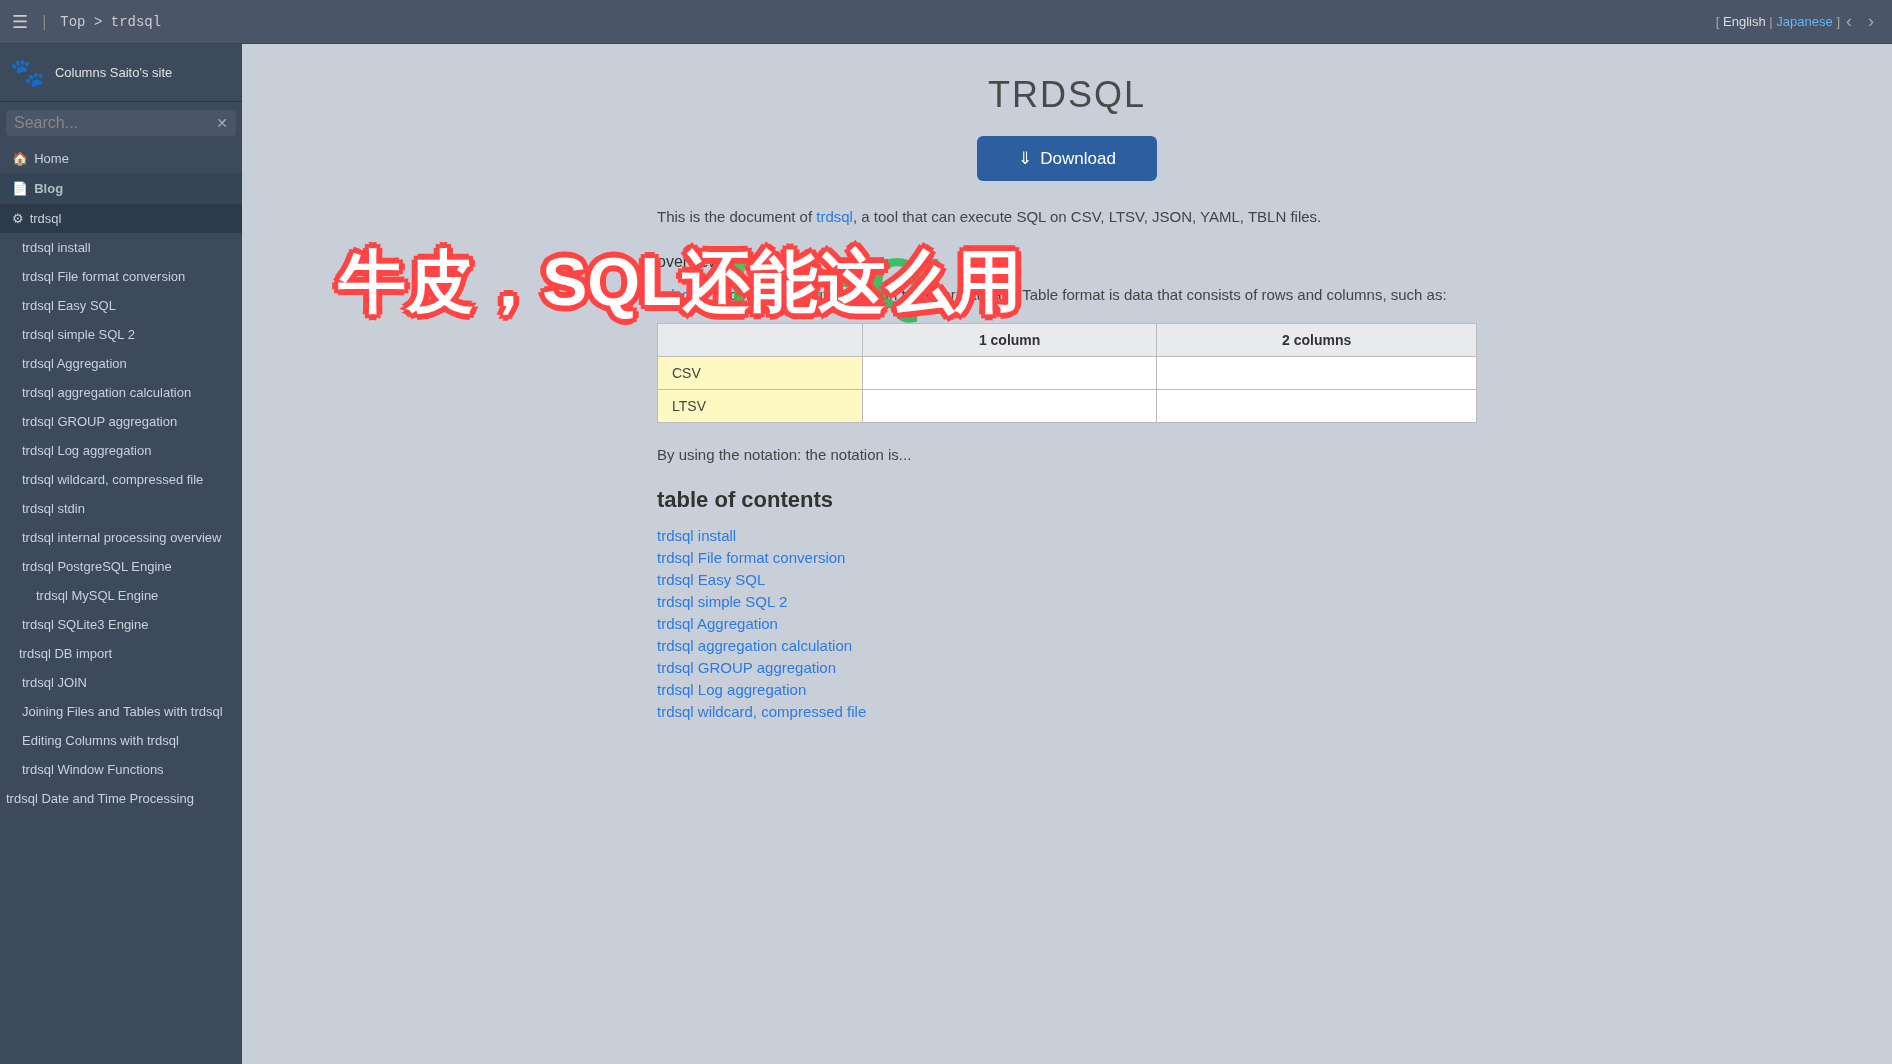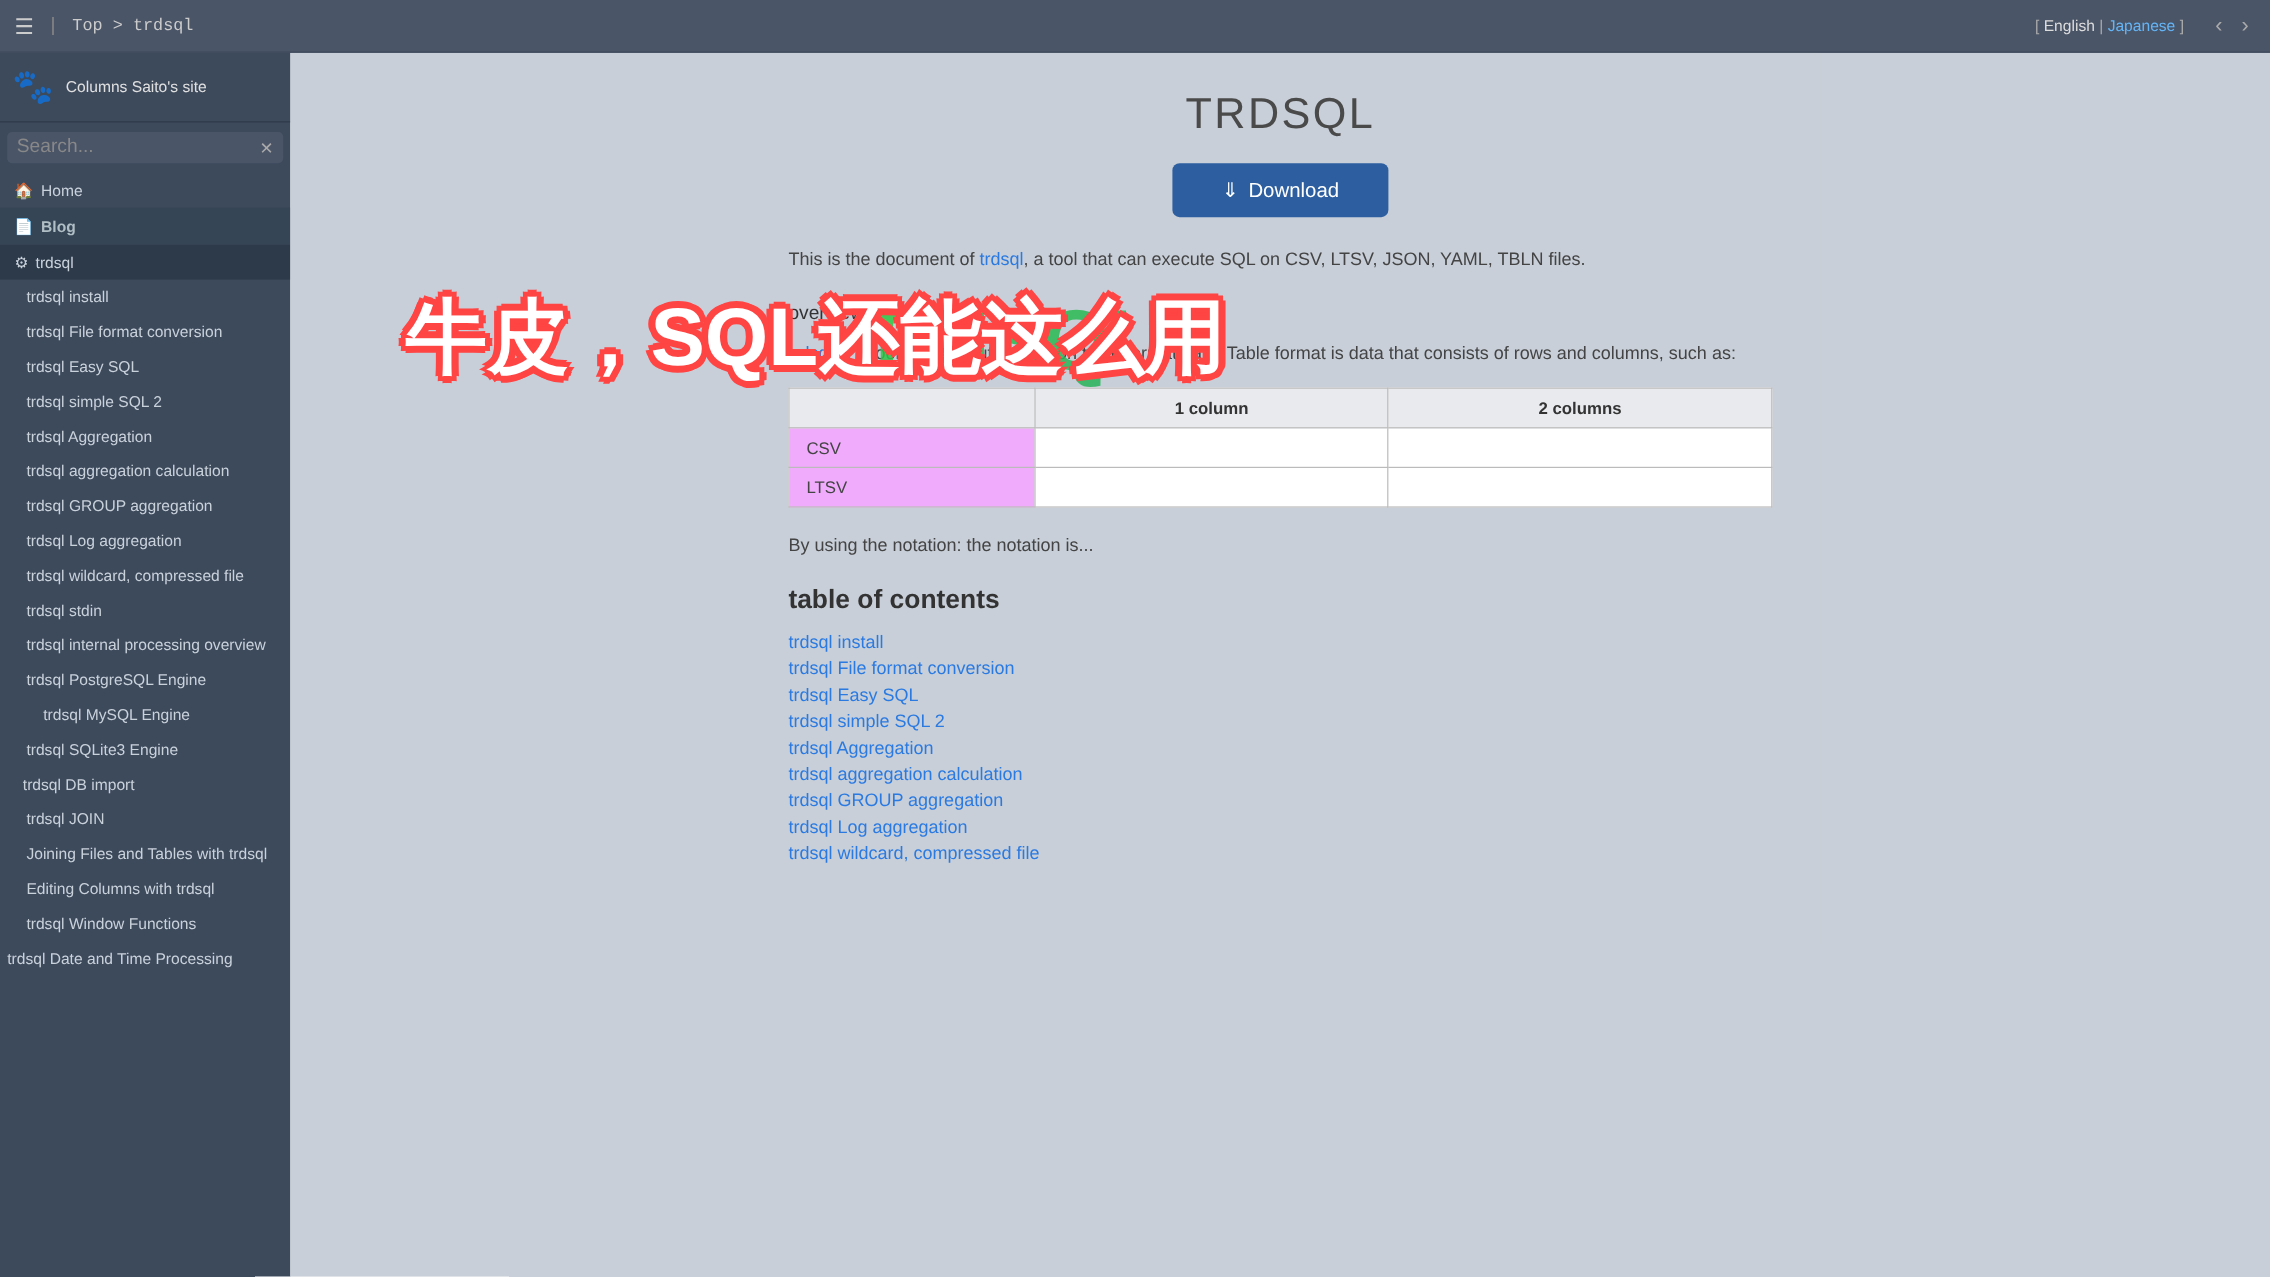--- a/index.html
+++ b/index.html
@@ -8,21 +8,21 @@
     
     .top-nav {
       display: flex; align-items: center; height: 44px;
       background: #4a5568; border-bottom: 1px solid #3a4458;
       padding: 0 12px; gap: 10px; flex-shrink: 0;
     }
     .top-nav .menu-icon { color: #ccc; font-size: 18px; cursor: pointer; }
     .top-nav .separator { color: #888; margin: 0 4px; }
     .breadcrumb { color: #ccc; font-size: 14px; font-family: Liberation Mono, monospace; }
     .breadcrumb a { color: #ccc; text-decoration: none; }
-    .nav-right { margin-left: auto; display: flex; align-items: center; gap: 20px; }
+    .nav-right { margin-left: auto; display: flex; align-items: center; gap: 0; }
     .nav-lang { color: #aaa; font-size: 13px; }
     .nav-lang a { color: #ddd; text-decoration: none; }
     .nav-lang a.active { color: #64b5f6; }
     .nav-arrows { display: flex; gap: 4px; }
     .nav-arrow { color: #aaa; font-size: 18px; cursor: pointer; padding: 2px 6px; }
 
     
     .main-layout { display: flex; flex: 1; overflow: hidden; }
 
     
@@ -117,21 +117,21 @@
 
     
     .data-table {
       border-collapse: collapse; width: 100%; margin-bottom: 20px;
       background: #fff; font-size: 14px;
     }
     .data-table th, .data-table td {
       border: 1px solid #bbb; padding: 8px 14px; color: #444;
     }
     .data-table th { background: #e8eaed; font-weight: 600; color: #333; }
-    .data-table td:first-child { background: #f0abfc; font-weight: 500; }
+    .data-table td:first-child { background: #fef9c3; font-weight: 500; }
 
     
     .toc-heading { font-size: 22px; font-weight: 600; color: #333; margin-bottom: 14px; }
     .toc-list { list-style: none; }
     .toc-list li { margin-bottom: 4px; }
     .toc-list a { color: #2a7ae2; font-size: 15px; text-decoration: none; }
 
     
     ::-webkit-scrollbar { width: 6px; }
     ::-webkit-scrollbar-track { background: #2e3a4a; }

